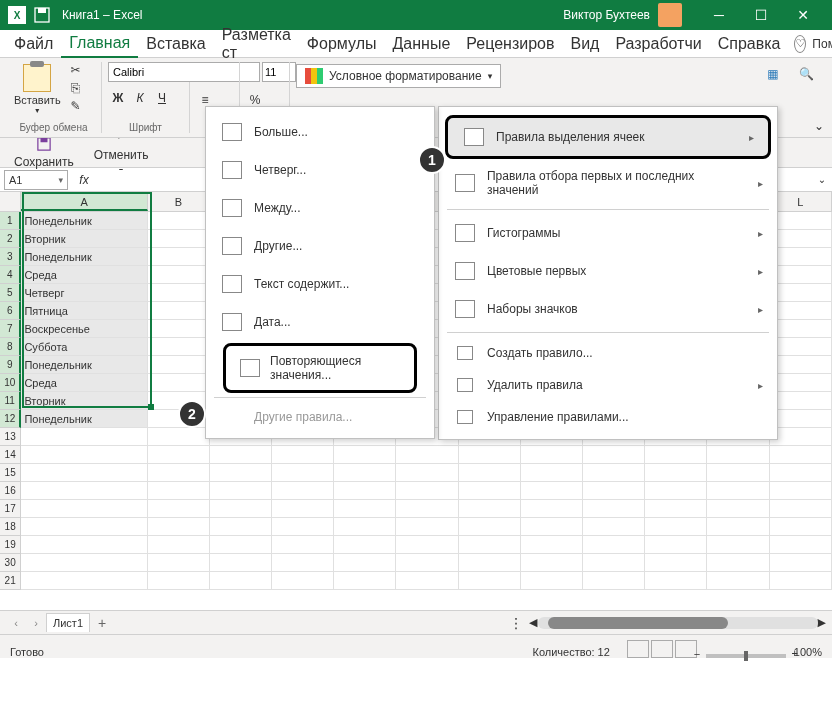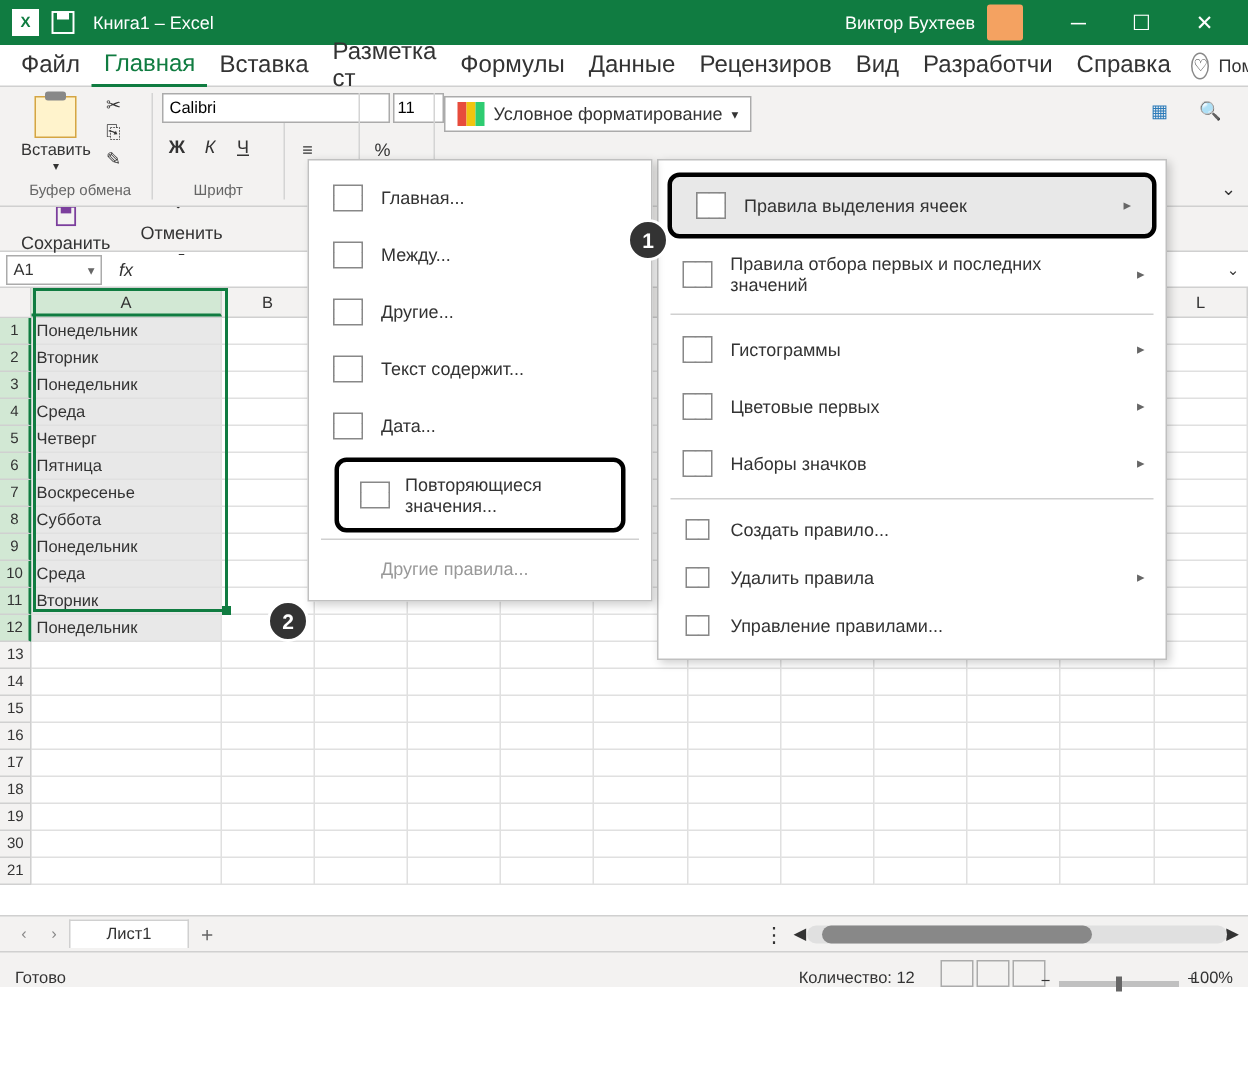--- a/index.html
+++ b/index.html
@@ -85,21 +85,21 @@
 
 .menu1 { left: 205px; top: 106px; width: 230px; padding: 6px 0; }
 .menu2 { left: 438px; top: 106px; width: 340px; padding: 6px 0; }
 
 .highlight-box { border: 3px solid #000; border-radius: 10px; }
 .callout-badge { position: absolute; width: 28px; height: 28px; background: #333; color: #fff; border-radius: 50%; display: flex; align-items: center; justify-content: center; font-size: 14px; font-weight: bold; border: 2px solid #fff; z-index: 200; }
 
 
 .sheet-tabs { height: 24px; display: flex; align-items: center; border-top: 1px solid #d0d0d0; background: #f3f2f1; padding: 0 6px; }
 .nav-arrow { width: 20px; text-align: center; font-size: 11px; color: #888; cursor: pointer; }
-.sheet-tab { padding: 3px 24px; background: #fff; border: 1px solid #d0d0d0; border-bottom: none; font-size: 11px; cursor: pointer; }
+.sheet-tab { padding: 3px 6px; background: #fff; border: 1px solid #d0d0d0; border-bottom: none; font-size: 11px; cursor: pointer; }
 .add-sheet { width: 24px; text-align: center; font-size: 14px; color: #666; cursor: pointer; }
 .sheet-tabs .scroll-track { margin-left: auto; width: 280px; height: 12px; background: #e0e0e0; border-radius: 6px; position: relative; }
 .sheet-tabs .scroll-thumb { position: absolute; left: 10px; width: 180px; height: 12px; background: #888; border-radius: 6px; }
 
 
 .status-bar { height: 24px; background: #f3f2f1; display: flex; align-items: flex-end; padding: 0 10px; font-size: 11px; border-top: 1px solid #d0d0d0; }
 .status-bar .spacer { flex: 1; }
 .status-bar .view-btn { width: 22px; height: 18px; border: 1px solid #ababab; margin: 0 1px; cursor: pointer; }
 .status-bar .zoom-slider { width: 80px; height: 4px; background: #c0c0c0; margin: 0 8px; position: relative; }
 .status-bar .zoom-slider::before { content:'−'; position: absolute; left: -12px; top: -6px; }
@@ -620,21 +620,27 @@
       </div>
       <span>Управление правилами...</span>
     </div>
   </div>
 
 <div class="submenu menu1" id="hl-menu">
     <div class="submenu-item">
       <div class="mi-icon">
         <div class="ico-grid"></div>
       </div>
-      <span>Главная...</span>
+      <span>Больше...</span>
+    </div>
+    <div class="submenu-item">
+      <div class="mi-icon">
+        <div class="ico-grid"></div>
+      </div>
+      <span>Четверг...</span>
     </div>
     <div class="submenu-item">
       <div class="mi-icon">
         <div class="ico-grid"></div>
       </div>
       <span>Между...</span>
     </div>
     <div class="submenu-item">
       <div class="mi-icon">
         <div class="ico-grid"></div>

